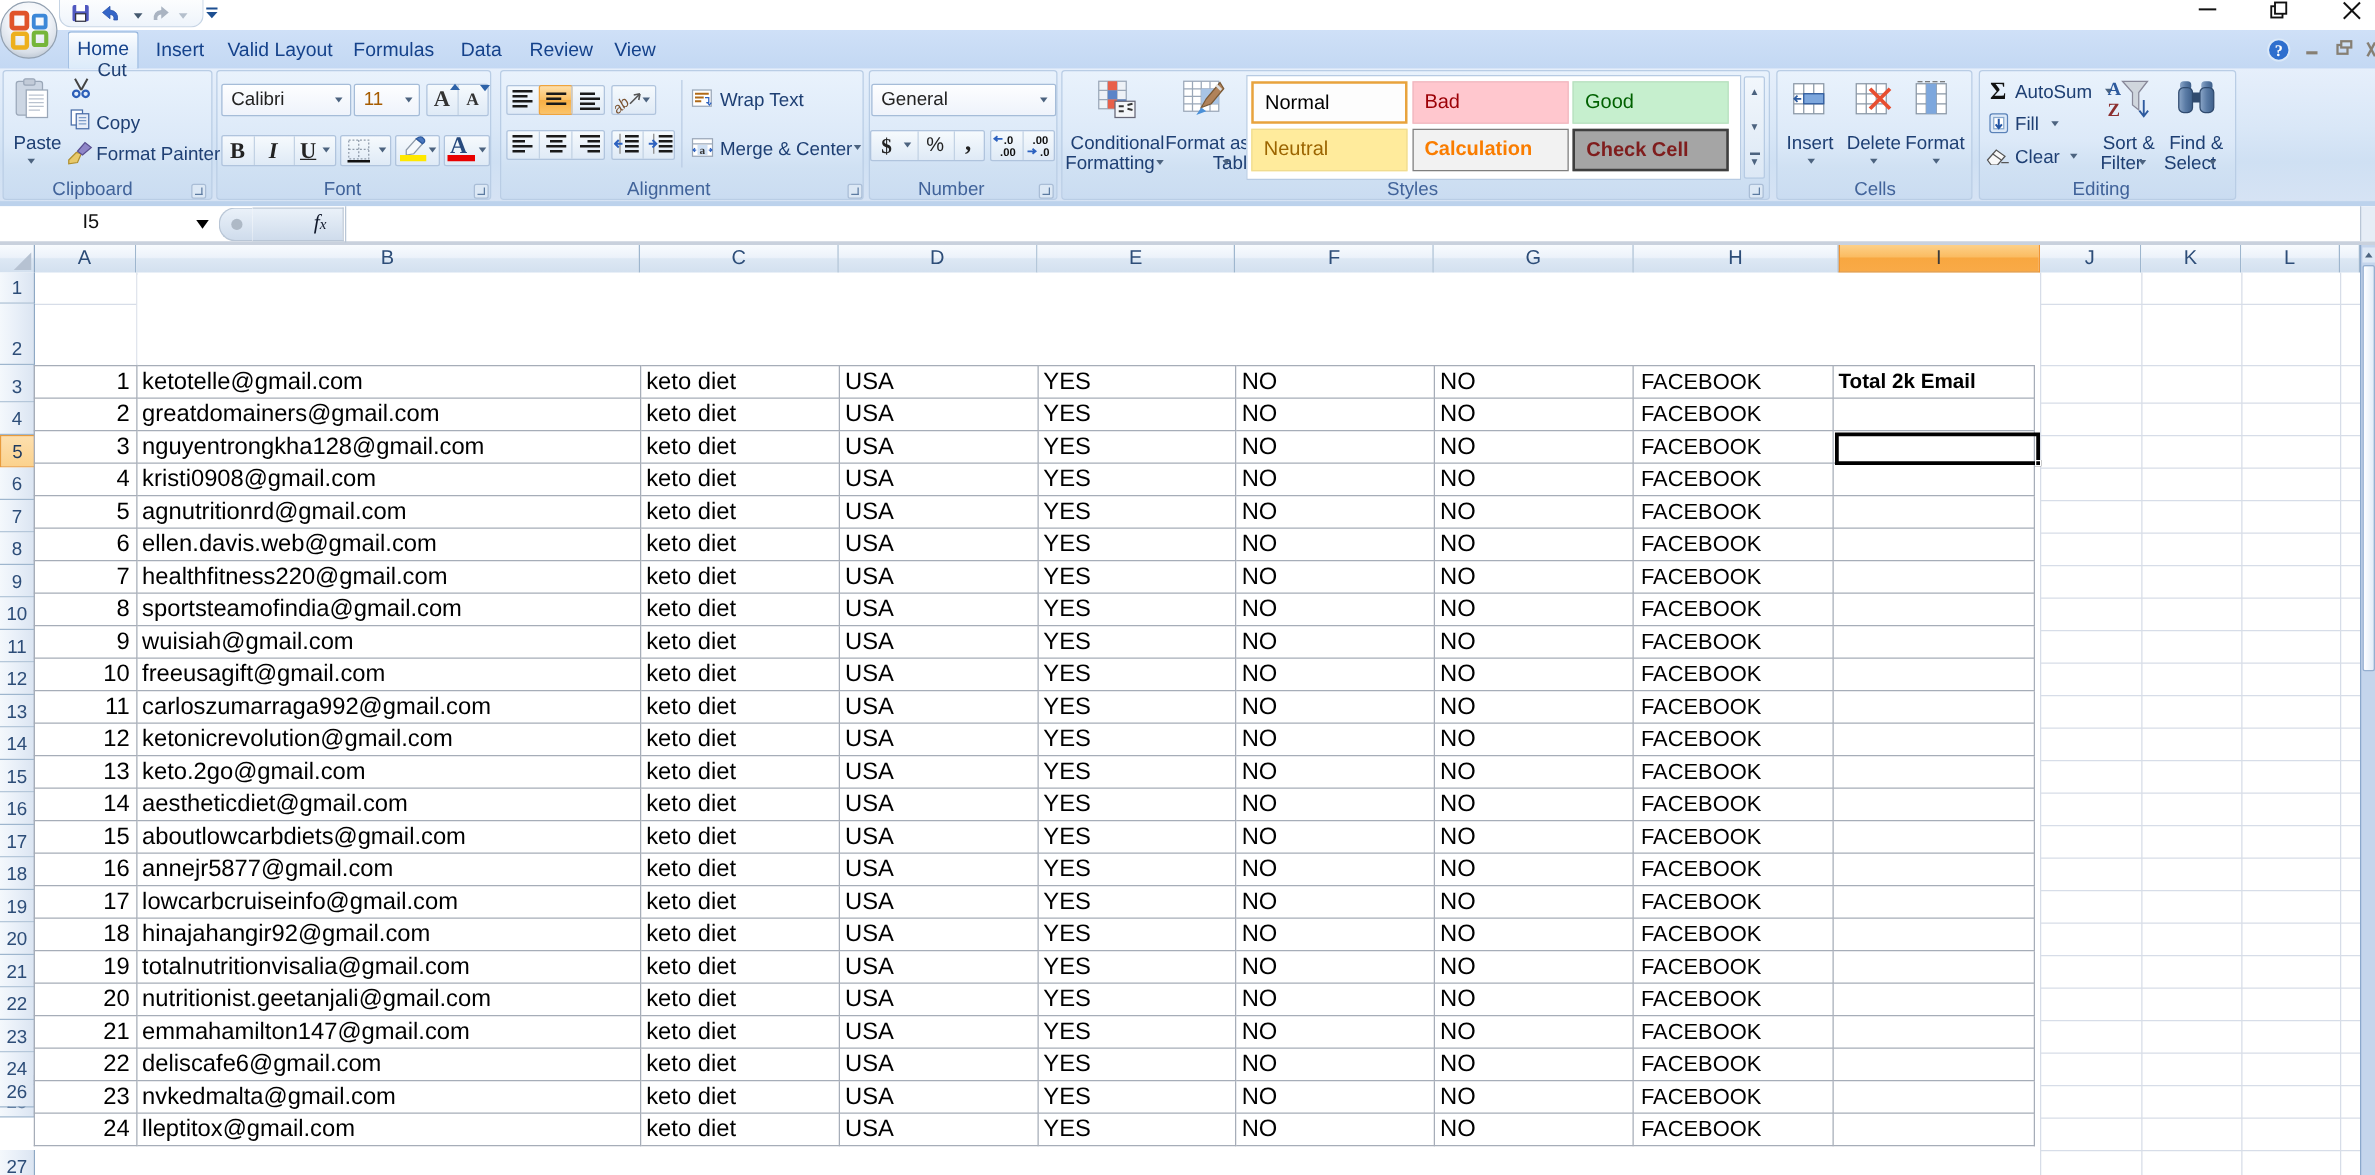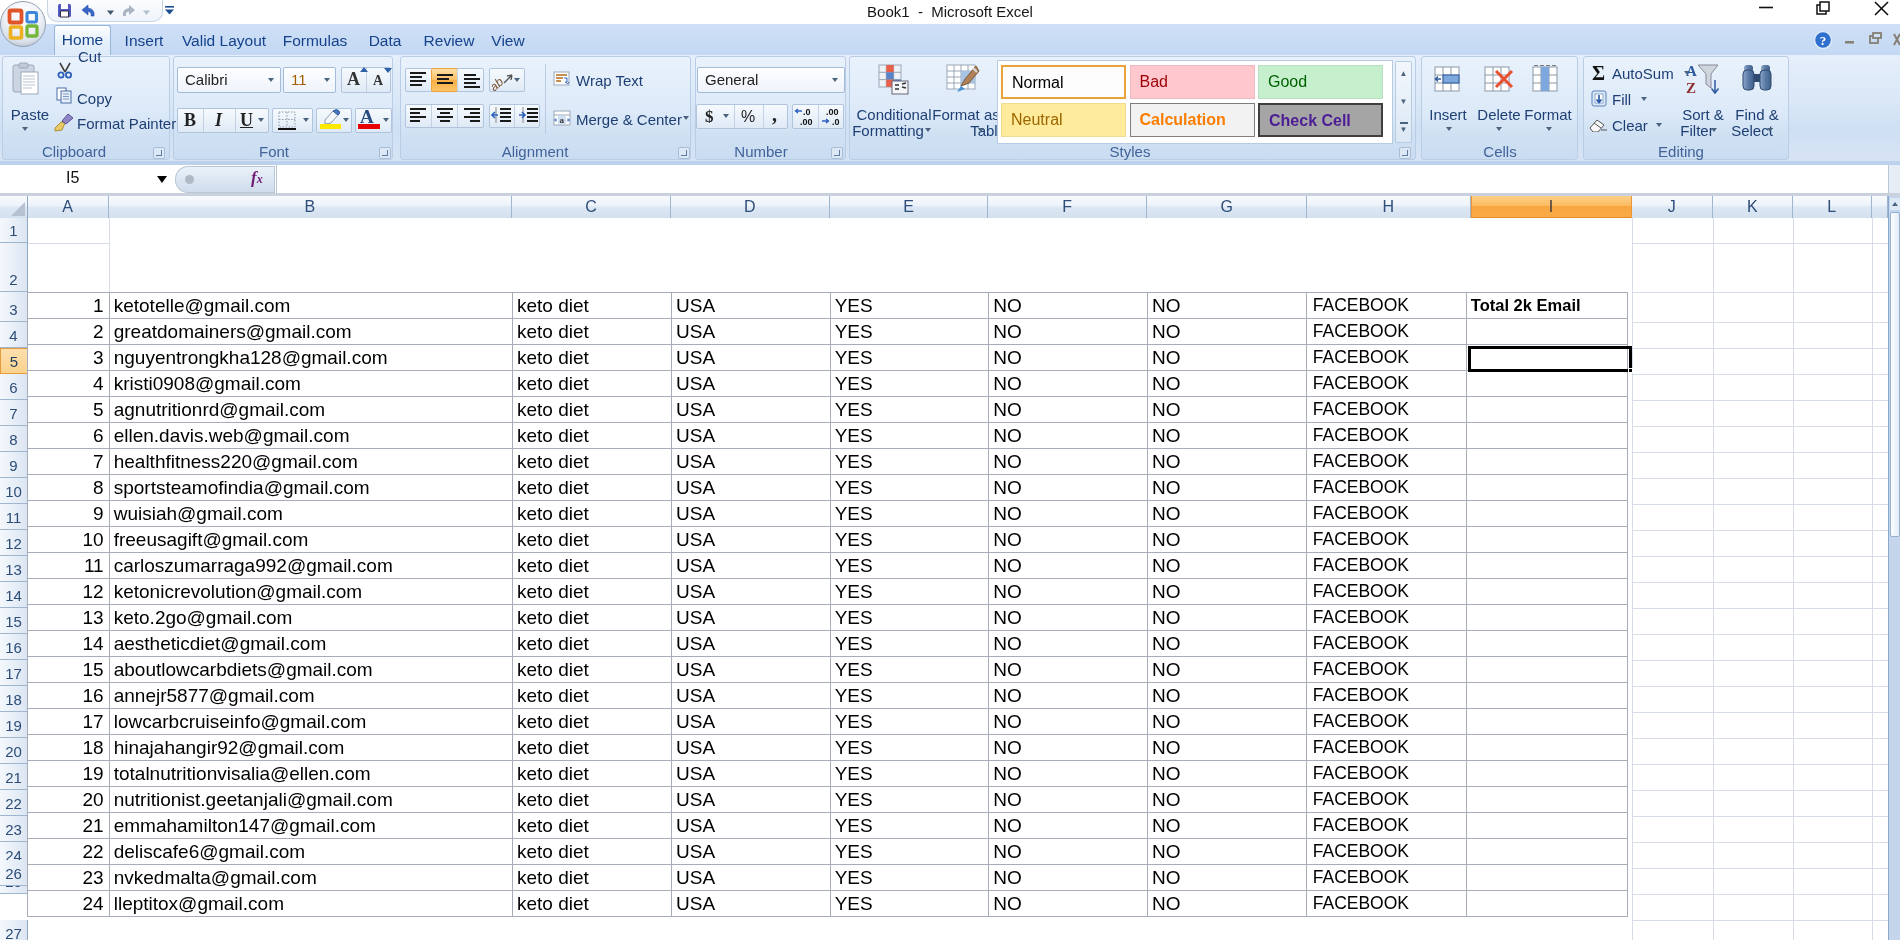--- a/index.html
+++ b/index.html
@@ -47,21 +47,20 @@
 
 #selcell{position:absolute;left:1468px;top:150px;width:164px;height:26px;border:3px solid #000}
 #selhandle{position:absolute;right:-4px;bottom:-4px;width:5px;height:5px;background:#000;border:1px solid #fff}
 
 #vsb{position:absolute;left:1888px;top:0;width:12px;height:744px;background:#c4d5ec;border-left:1px solid #8aa8cc}
 #vsbthumb{position:absolute;left:1px;top:16px;width:10px;height:325px;background:linear-gradient(90deg,#fdfeff,#e2ecf8);border:1px solid #95afd0;border-radius:2px}
 </style></head><body>
 <div id="stage">
 
 <div class="abs" id="titlebar"></div>
-<div class="abs" id="titletext">Book1&nbsp; - &nbsp;Microsoft Excel</div>
 
 <svg class="abs" style="left:1752px;top:0" width="148" height="24" viewBox="0 0 148 24">
  <line x1="7" y1="7.5" x2="21" y2="7.5" stroke="#111" stroke-width="1.6"></line>
  <rect x="65" y="5" width="9" height="9" fill="none" stroke="#111" stroke-width="1.5"></rect>
  <rect x="68" y="2" width="9" height="9" fill="#fff" stroke="#111" stroke-width="1.5"></rect>
  <line x1="123" y1="2" x2="136" y2="15" stroke="#111" stroke-width="1.6"></line>
  <line x1="136" y1="2" x2="123" y2="15" stroke="#111" stroke-width="1.6"></line>
 </svg>
 
 <div class="abs" style="left:47px;top:0;width:116px;height:22px;border:1px solid #c6d4e4;border-top:none;border-radius:0 0 10px 10px;background:linear-gradient(#fcfdfe,#eef4fb)"></div>
@@ -352,21 +351,21 @@
 </svg>
 <div class="btxt" style="left:921px;top:106px;width:90px;text-align:center">Format as</div>
 <div class="btxt" style="left:916px;top:122px;width:90px;text-align:right">Table</div>
 <div class="cardn" style="left:978px;top:128px"></div>
 <div class="abs" style="left:997px;top:60px;width:396px;height:84px;background:#fff;border:1px solid #b7cbe3"></div>
 <div class="stcell" style="left:1001px;top:64.5px;width:125px;background:#fdfdfd;color:#000;border:2px solid #e8a33d;font-weight:normal">Normal</div>
 <div class="stcell" style="left:1129.5px;top:64.5px;width:125px;background:#ffc7ce;color:#9c0006;border:1px solid #f0b8c0;font-weight:normal">Bad</div>
 <div class="stcell" style="left:1258px;top:64.5px;width:125px;background:#c6efce;color:#006100;border:1px solid #b8e0c0;font-weight:normal">Good</div>
 <div class="stcell" style="left:1001px;top:102.5px;width:125px;background:#ffeb9c;color:#9c6500;border:1px solid #f0dc90;font-weight:normal">Neutral</div>
 <div class="stcell" style="left:1129.5px;top:102.5px;width:125px;background:#f2f2f2;color:#fa7d00;border:1px solid #7f7f7f;font-weight:bold">Calculation</div>
-<div class="stcell" style="left:1258px;top:102.5px;width:125px;background:#a5a5a5;color:#4c1d95;border:2px solid #3f3f3f;font-weight:bold">Check Cell</div>
+<div class="stcell" style="left:1258px;top:102.5px;width:125px;background:#a5a5a5;color:#7f1d1d;border:2px solid #3f3f3f;font-weight:bold">Check Cell</div>
 <div class="abs" style="left:1395px;top:61px;width:17px;height:82px;background:linear-gradient(#f2f7fc,#dce8f5);border:1px solid #b7cbe3;border-radius:2px"></div>
 <div class="abs" style="left:1398px;top:60px;width:11px;font-size:8px;color:#4c637f;text-align:center;line-height:27px">▲</div>
 <div class="abs" style="left:1398px;top:88px;width:11px;font-size:8px;color:#4c637f;text-align:center;line-height:27px">▼</div>
 <div class="abs" style="left:1398px;top:116px;width:11px;font-size:8px;color:#4c637f;text-align:center;line-height:27px">▼</div>
 <div class="abs" style="left:1400px;top:122px;width:8px;height:1.5px;background:#4c637f"></div>
 <svg class="abs" style="left:1434px;top:65px" width="34" height="30" viewBox="0 0 34 30">
       <rect x="1" y="2" width="24" height="24" fill="#fff" stroke="#8a97a6"></rect>
       <line x1="9" y1="2" x2="9" y2="26" stroke="#8a97a6"></line>
       <line x1="1" y1="10" x2="25" y2="10" stroke="#8a97a6"></line>
       <line x1="17" y1="2" x2="17" y2="26" stroke="#8a97a6"></line>
@@ -442,21 +441,21 @@
 <div class="cardn" style="left:1767px;top:128px"></div>
 
 <div class="abs" style="left:0;top:161px;width:1900px;height:4px;background:#bcd2ec"></div>
 <div class="abs" id="fbar"></div>
 <div class="abs" id="fbarline"></div>
 <div class="abs" style="left:66px;top:169px;font-size:16px;color:#111">I5</div>
 <div class="abs" style="left:157px;top:176px;width:0;height:0;border-left:5px solid transparent;border-right:5px solid transparent;border-top:7px solid #000"></div>
 <div class="abs" style="left:175px;top:166px;width:27px;height:27px;border:1px solid #b9c6d6;border-radius:13px 0 0 13px;border-right:none;background:linear-gradient(#eaf1f9,#cfdcec)"></div>
 <div class="abs" style="left:202px;top:166px;width:73px;height:27px;border:1px solid #b9c6d6;border-left:none;background:linear-gradient(#eaf1f9,#cfdcec)"></div>
 <div class="abs" style="left:185px;top:175px;width:9px;height:9px;border-radius:50%;background:#aeb9c6"></div>
-<div class="abs" style="left:251px;top:168px;font-size:17px;font-style:italic;font-family:'Liberation Serif',serif;color:#701a75;font-weight:bold">f<span style="font-size:12px">x</span></div>
+<div class="abs" style="left:251px;top:168px;font-size:17px;font-style:italic;font-family:'Liberation Serif',serif;color:#0f172a;font-weight:normal">f<span style="font-size:12px">x</span></div>
 <div class="abs" style="left:276px;top:165px;width:1px;height:29px;background:#b9c6d6"></div>
 
 <div class="abs" style="left:1888px;top:165px;width:12px;height:28px;background:#e6edf6;border-left:1px solid #b9c6d6"></div>
 
 <div class="abs" id="grid">
 <div class="colhdr" style="left:0;width:28px;border-right:1px solid #8ea8c4">
         <div style="position:absolute;right:2px;bottom:2px;width:0;height:0;border-left:14px solid transparent;border-bottom:14px solid #b6c2d2"></div>
       </div>
 <div class="colhdr" style="left:27.6px;width:81.1px">A</div>
 <div class="colhdr" style="left:108.7px;width:403.3px">B</div>
@@ -737,21 +736,21 @@
             <td class="cc">keto diet</td>
             <td class="cd">USA</td>
             <td class="ce">YES</td>
             <td class="cf">NO</td>
             <td class="cg">NO</td>
             <td class="ch">FACEBOOK</td>
             <td class="ci"></td>
           </tr>
 <tr>
             <td class="ca">19</td>
-            <td class="cb2">totalnutritionvisalia@ellen.com</td>
+            <td class="cb2">totalnutritionvisalia@gmail.com</td>
             <td class="cc">keto diet</td>
             <td class="cd">USA</td>
             <td class="ce">YES</td>
             <td class="cf">NO</td>
             <td class="cg">NO</td>
             <td class="ch">FACEBOOK</td>
             <td class="ci"></td>
           </tr>
 <tr>
             <td class="ca">20</td>

